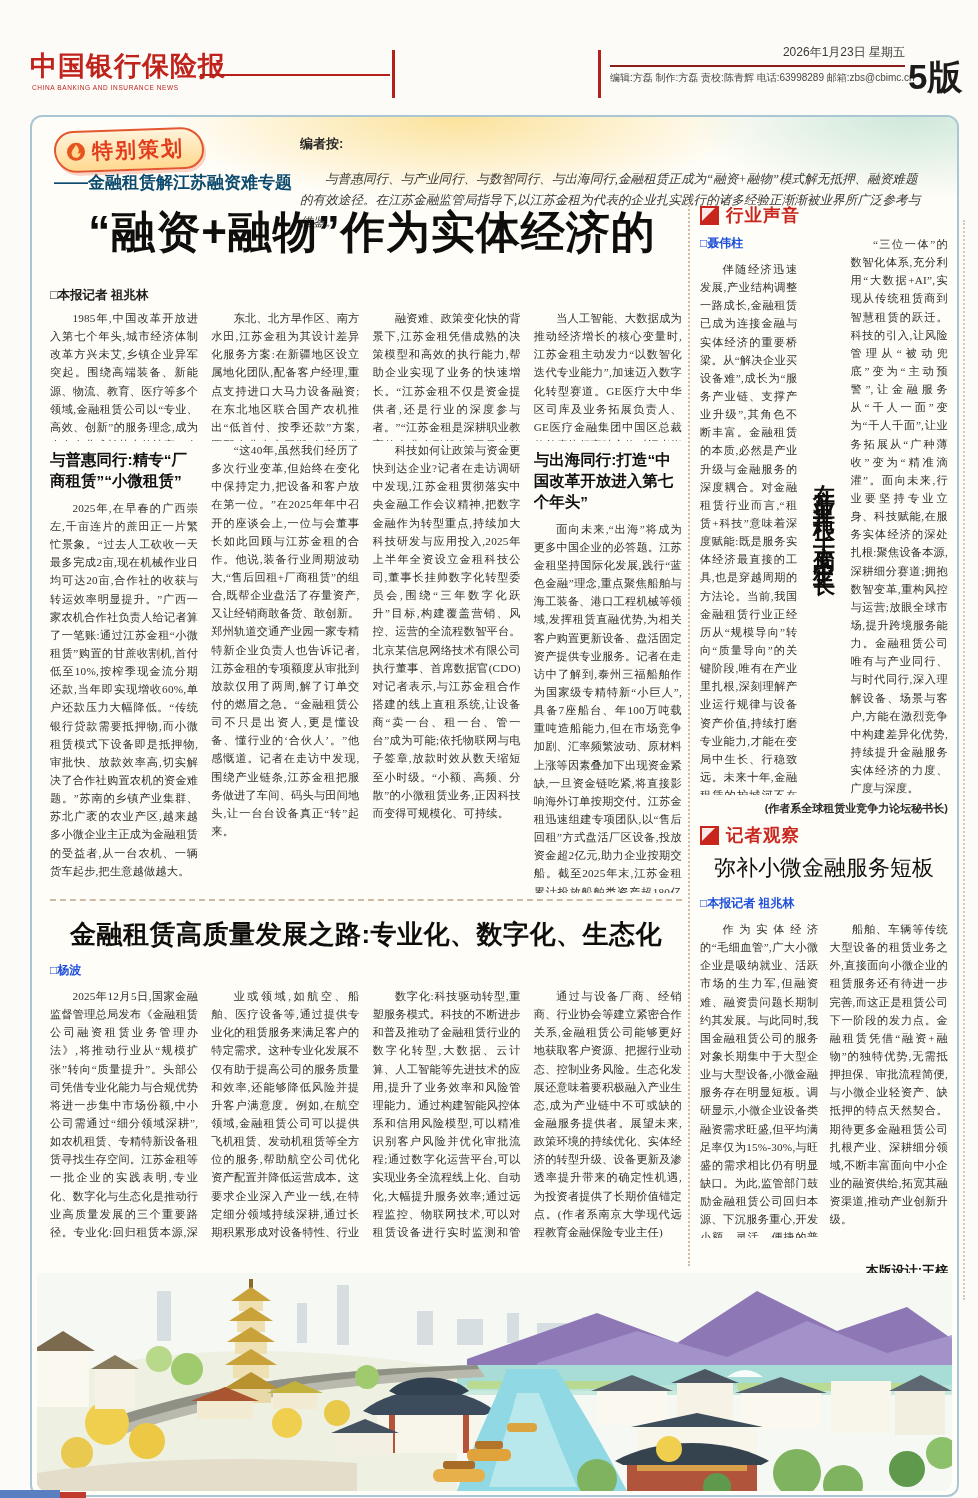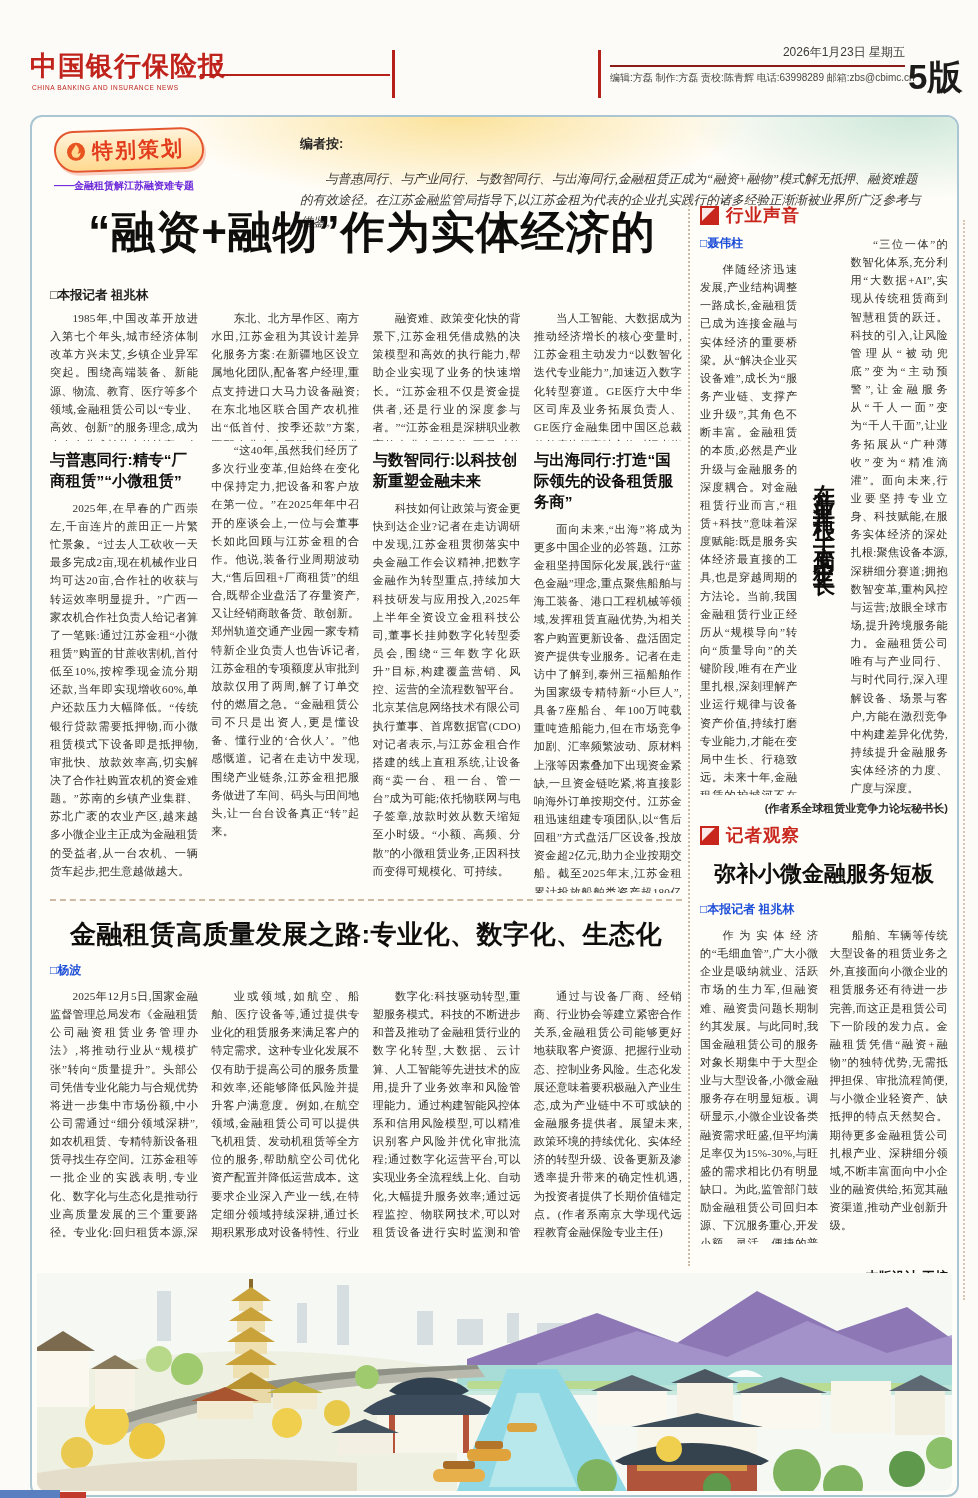--- a/index.html
+++ b/index.html
@@ -27,21 +27,21 @@
   .content-box .glow{position:absolute;left:0;top:0;width:100%;height:180px;
       background:radial-gradient(ellipse 420px 120px at 46% 0%, #fbe29b 0%, rgba(251,226,155,0) 70%),
                  radial-gradient(ellipse 300px 110px at 95% 0%, #cfe8da 0%, rgba(207,232,218,0) 75%);}
   .fold-dots{position:absolute;left:963px;top:220px;height:1080px;border-left:2px dotted #d8c6b2;}
   
   .badge-wrap{position:absolute;left:22px;top:12px;width:250px;}
   .badge{display:inline-flex;align-items:center;gap:6px;border:2px solid #e4572e;border-radius:22px 26px 22px 26px;
          padding:5px 18px 5px 10px;background:linear-gradient(180deg,#fff3da,#ffd98f);
          box-shadow:2px 3px 0 rgba(228,87,46,.25);transform:rotate(-2deg);}
   .badge-text{color:#e23c1d;font-family:"Liberation Sans",sans-serif;font-weight:900;font-size:21px;letter-spacing:2px;}
-  .badge-topic{margin-top:8px;font-family:"Liberation Sans",sans-serif;font-weight:900;font-size:10px;color:#6d28d9;}
+  .badge-topic{margin-top:0;font-family:"Liberation Sans",sans-serif;font-weight:900;font-size:17px;color:#0c4a6e;}
   .ed-note{position:absolute;left:268px;top:18px;width:630px;}
   .ed-note-label{font-family:"Liberation Sans",sans-serif;font-weight:900;font-size:13px;color:#2c2a28;}
   .ed-note-text{margin-top:16px;font-style:italic;font-size:12.6px;line-height:1.7;color:#3a3733;text-indent:2em;}
   
   .main-headline{position:absolute;left:30px;top:86px;width:620px;text-align:center;
       font-family:"Liberation Sans",sans-serif;font-weight:900;font-size:44px;letter-spacing:1px;color:#0f0e0d;}
   .main-byline{position:absolute;left:18px;top:170px;font-family:"Liberation Sans",sans-serif;
       font-weight:900;font-size:12.5px;color:#1e1d1c;}
   
   .main-cols{position:absolute;left:18px;top:192px;width:632px;height:584px;display:flex;gap:13px;}
@@ -66,22 +66,22 @@
   .iv-body{margin-top:8px;display:flex;gap:7px;height:560px;}
   .iv-colL,.iv-colR{width:100px;overflow:hidden;}
   .iv-colL .byline-sm{display:block;margin-bottom:8px;}
   .iv-mid{width:40px;display:flex;align-items:center;justify-content:center;}
   .iv-vtitle{writing-mode:vertical-rl;font-family:"Liberation Sans",sans-serif;font-weight:900;
              font-size:22px;letter-spacing:7px;color:#0f0e0d;}
   .iv-attr{margin-top:6px;text-align:right;font-size:11px;font-weight:bold;color:#2f2d2a;
            font-family:"Liberation Sans",sans-serif;}
   
   .ro{position:absolute;left:668px;top:706px;width:248px;}
-  .ro-headline{margin-top:12px;text-align:center;font-family:"Liberation Sans",sans-serif;
-               font-weight:700;font-size:22px;color:#0f0e0d;}
+  .ro-headline{margin-top:6px;text-align:center;font-family:"Liberation Sans",sans-serif;
+               font-weight:400;font-size:22px;color:#0f0e0d;}
   .ro .byline-sm{display:block;margin-top:12px;}
   .ro-body{margin-top:8px;display:flex;gap:11px;height:318px;}
   .ro-col{flex:1;overflow:hidden;}
   .ro-credit{margin-top:24px;text-align:right;font-family:"Liberation Sans",sans-serif;
              font-weight:900;font-size:13px;color:#171615;}
   
   .ev{position:absolute;left:18px;top:792px;width:632px;}
   .ev-headline{margin-top:8px;text-align:center;font-family:"Liberation Sans",sans-serif;
                font-weight:900;font-size:26px;color:#0f0e0d;letter-spacing:.5px;}
   .ev .byline-sm{display:block;margin-top:10px;}
@@ -151,30 +151,29 @@
             <p class="bodytext">东北、北方旱作区、南方水田,江苏金租为其设计差异化服务方案:在新疆地区设立属地化团队,配备客户经理,重点支持进口大马力设备融资;在东北地区联合国产农机推出“低首付、按季还款”方案,匹配农业生产周期;在畜牧业集中的区域,制订与现金流匹配的还款计划;在南方丘陵水田区,推广小型智慧农机,提供短期免息政策等,有效破解了因自然条件、生产周期差异导致的金融服务适配难题。</p>
           </div>
         <div class="bot">
             <p class="bodytext">“这40年,虽然我们经历了多次行业变革,但始终在变化中保持定力,把设备和客户放在第一位。”在2025年年中召开的座谈会上,一位与会董事长如此回顾与江苏金租的合作。他说,装备行业周期波动大,“售后回租+厂商租赁”的组合,既帮企业盘活了存量资产,又让经销商敢备货、敢创新。郑州轨道交通产业园一家专精特新企业负责人也告诉记者,江苏金租的专项额度从审批到放款仅用了两周,解了订单交付的燃眉之急。“金融租赁公司不只是出资人,更是懂设备、懂行业的‘合伙人’。”他感慨道。记者在走访中发现,围绕产业链条,江苏金租把服务做进了车间、码头与田间地头,让一台台设备真正“转”起来。</p>
           </div>
       </div>
       <div class="mcol">
         <div class="top">
             <p class="bodytext">融资难、政策变化快的背景下,江苏金租凭借成熟的决策模型和高效的执行能力,帮助企业实现了业务的快速增长。“江苏金租不仅是资金提供者,还是行业的深度参与者。”“江苏金租是深耕职业教育的专业金融机构,更是对教育有情怀、有温度的合作伙伴。”云南翰文教育投资集团有限公司董事长杨红卫对记者说,江苏金租对教育行业“长周期、慢回报”的特性有深刻理解,由其提供的长期灵活融资方案,为民办教育的可持续发展注入了稳定动力。</p>
           </div>
-        <h3>与数智同行:以科技创新重塑金融未来</h3>
         <div class="bot">
             <p class="bodytext">科技如何让政策与资金更快到达企业?记者在走访调研中发现,江苏金租贯彻落实中央金融工作会议精神,把数字金融作为转型重点,持续加大科技研发与应用投入,2025年上半年全资设立金租科技公司,董事长挂帅数字化转型委员会,围绕“三年数字化跃升”目标,构建覆盖营销、风控、运营的全流程数智平台。北京某信息网络技术有限公司执行董事、首席数据官(CDO)对记者表示,与江苏金租合作搭建的线上直租系统,让设备商“卖一台、租一台、管一台”成为可能;依托物联网与电子签章,放款时效从数天缩短至小时级。“小额、高频、分散”的小微租赁业务,正因科技而变得可规模化、可持续。</p>
           </div>
       </div>
       <div class="mcol">
         <div class="top">
             <p class="bodytext">当人工智能、大数据成为推动经济增长的核心变量时,江苏金租主动发力“以数智化迭代专业能力”,加速迈入数字化转型赛道。GE医疗大中华区司库及业务拓展负责人、GE医疗金融集团中国区总裁兼首席执行官叶永梅对记者指出,AI技术的“现象级爆发”正在重塑医疗设备流通与金融服务体系。</p>
           </div>
-        <h3>与出海同行:打造“国际领先的设备租赁服务商”</h3>
+        <h3>与出海同行:打造“中国改革开放进入第七个年头”</h3>
         <div class="bot">
             <p class="bodytext">面向未来,“出海”将成为更多中国企业的必答题。江苏金租坚持国际化发展,践行“蓝色金融”理念,重点聚焦船舶与海工装备、港口工程机械等领域,发挥租赁直融优势,为相关客户购置更新设备、盘活固定资产提供专业服务。记者在走访中了解到,泰州三福船舶作为国家级专精特新“小巨人”,具备7座船台、年100万吨载重吨造船能力,但在市场竞争加剧、汇率频繁波动、原材料上涨等因素叠加下出现资金紧缺,一旦资金链吃紧,将直接影响海外订单按期交付。江苏金租迅速组建专项团队,以“售后回租”方式盘活厂区设备,投放资金超2亿元,助力企业按期交船。截至2025年末,江苏金租累计投放船舶类资产超180亿元,支持造船及配套企业超170家,支持涉外船舶项目超120艘,助力中国制造扬帆“深蓝”。</p>
           </div>
       </div>
     </div>
 
     <div class="vsep"></div>
     <div class="hsep"></div>
 
     <div class="iv">

